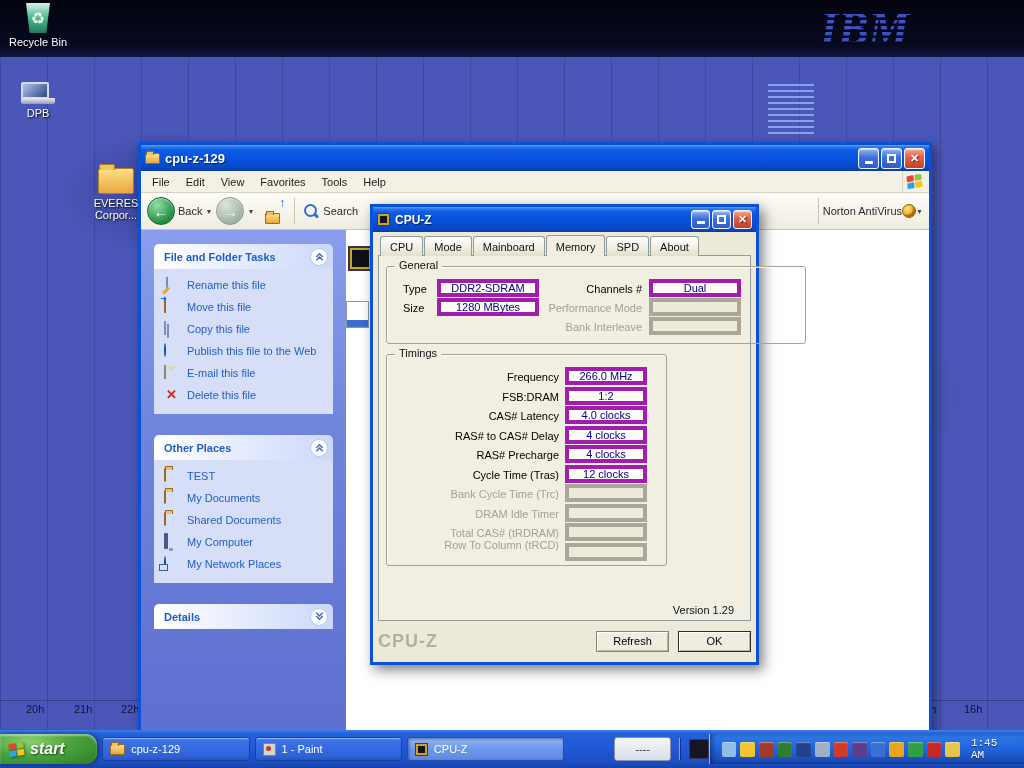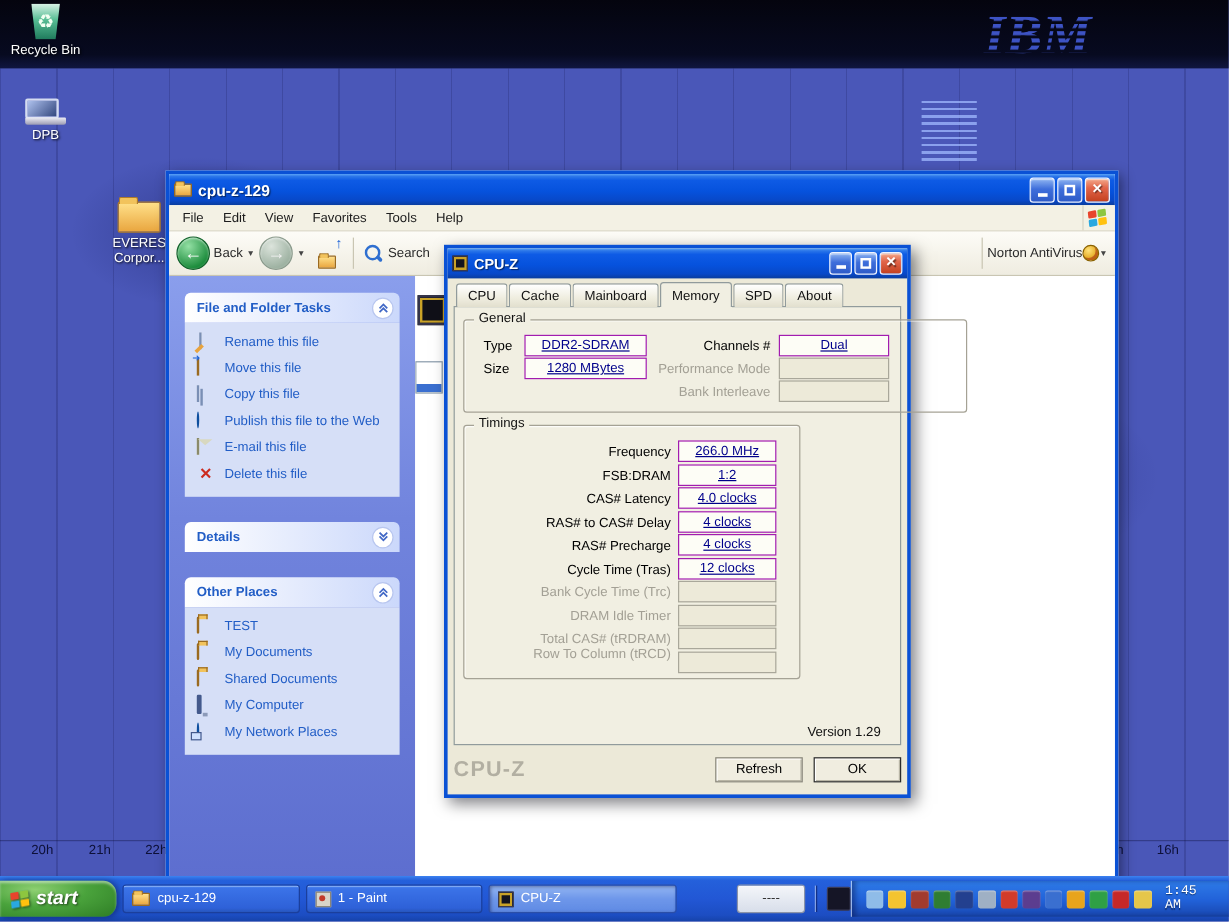--- a/index.html
+++ b/index.html
@@ -183,22 +183,22 @@
     border:1px solid #919B9C; background:#F1EFE2;
   }
   .group { position:absolute; border:1px solid #A5A295; border-radius:3px; box-shadow:inset 1px 1px 0 rgba(255,255,255,.8); }
   .group-legend { position:absolute; top:-8px; left:8px; background:#F1EFE2; padding:0 4px; color:#111; }
   .g-general { left:7px; top:10px; width:420px; height:78px; }
   .g-timings { left:7px; top:98px; width:281px; height:212px; }
   .lbl { position:absolute; height:18px; display:flex; align-items:center; color:#000; }
   .lbl.right { justify-content:flex-end; text-align:right; }
   .lbl.disabled { color:#A3A095; }
   .fld {
-    position:absolute; height:18px; border:1px solid #a21caf; background:#FDFDF6;
-    color:#00008B; display:flex; align-items:center; justify-content:center; font-size:11px;text-decoration:underline;
+    position:absolute; height:18px; border:4px solid #a21caf; background:#FDFDF6;
+    color:#00008B; display:flex; align-items:center; justify-content:center; font-size:11px;
   }
   .fld.disabled { background:#EDEAD9; border-color:#A9A79A; }
   .g-timings .lbl { left:4px; width:168px; }
   .g-timings .fld { left:178px; width:82px; }
   .version { position:absolute; right:16px; top:348px; color:#111; }
   .cpuz-footer { position:absolute; left:5px; right:5px; bottom:6px; height:30px; display:flex; align-items:center; }
   .watermark { font-size:18px; font-weight:bold; color:#B2AFA2; letter-spacing:1px; }
   .btn {
     width:73px; height:21px; margin-left:9px; cursor:pointer;
     background:#F0EDE0; border:1px solid #888578;
@@ -407,31 +407,20 @@
           </div>
           <div class="task-item">
             <span class="ti"><span class="ti-x">✕</span></span>
             <span class="lbltxt">Delete this file</span>
           </div>
         </div>
       </div>
 
       <div class="panel">
         <div class="panel-header">
-          <span>Details</span>
-          <span class="panel-chevron">
-            <svg width="11" height="11" viewBox="0 0 12 12">
-                <path d="M2.5 2 L6 5.5 L9.5 2 M2.5 5.5 L6 9 L9.5 5.5" fill="none" stroke="#4168C6" stroke-width="1.6"></path>
-              </svg>
-          </span>
-        </div>
-      </div>
-
-      <div class="panel">
-        <div class="panel-header">
           <span>Other Places</span>
           <span class="panel-chevron">
             <svg width="11" height="11" viewBox="0 0 12 12">
                 <path d="M2.5 6.5 L6 3 L9.5 6.5 M2.5 10 L6 6.5 L9.5 10" fill="none" stroke="#4168C6" stroke-width="1.6"></path>
               </svg>
           </span>
         </div>
         <div class="panel-body">
           <div class="task-item">
             <span class="ti"><span class="ti-folder"></span></span>
@@ -449,20 +438,31 @@
             <span class="ti"><span class="ti-monitor"></span></span>
             <span class="lbltxt">My Computer</span>
           </div>
           <div class="task-item">
             <span class="ti"><span class="ti-net"></span></span>
             <span class="lbltxt">My Network Places</span>
           </div>
         </div>
       </div>
 
+      <div class="panel">
+        <div class="panel-header">
+          <span>Details</span>
+          <span class="panel-chevron">
+            <svg width="11" height="11" viewBox="0 0 12 12">
+                <path d="M2.5 2 L6 5.5 L9.5 2 M2.5 5.5 L6 9 L9.5 5.5" fill="none" stroke="#4168C6" stroke-width="1.6"></path>
+              </svg>
+          </span>
+        </div>
+      </div>
+
     </div>
     <div class="content">
       <div class="chip-lg"></div>
       <div class="doc-lg"></div>
     </div>
   </div>
 </div>
 
 <div class="cpuz">
   <div class="titlebar">
@@ -477,21 +477,21 @@
         </span>
       <span class="tb-btn close">
           <span>✕</span>
         </span>
     </span>
   </div>
 
   <div class="cpuz-body">
     <div class="tabs">
       <span class="tab">CPU</span>
-      <span class="tab">Cache</span>
+      <span class="tab">Mode</span>
       <span class="tab">Mainboard</span>
       <span class="tab active">Memory</span>
       <span class="tab">SPD</span>
       <span class="tab">About</span>
     </div>
 
     <div class="tabpanel">
 
       <div class="group g-general">
         <span class="group-legend">General</span>

